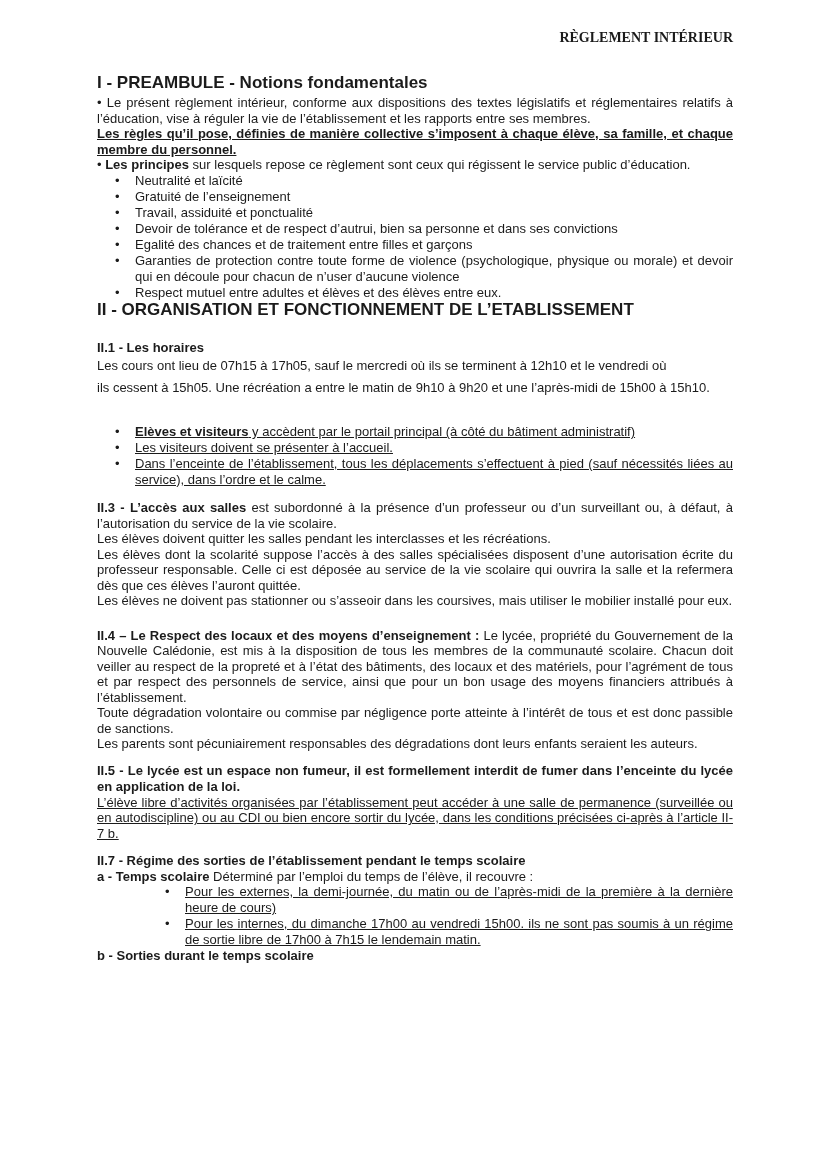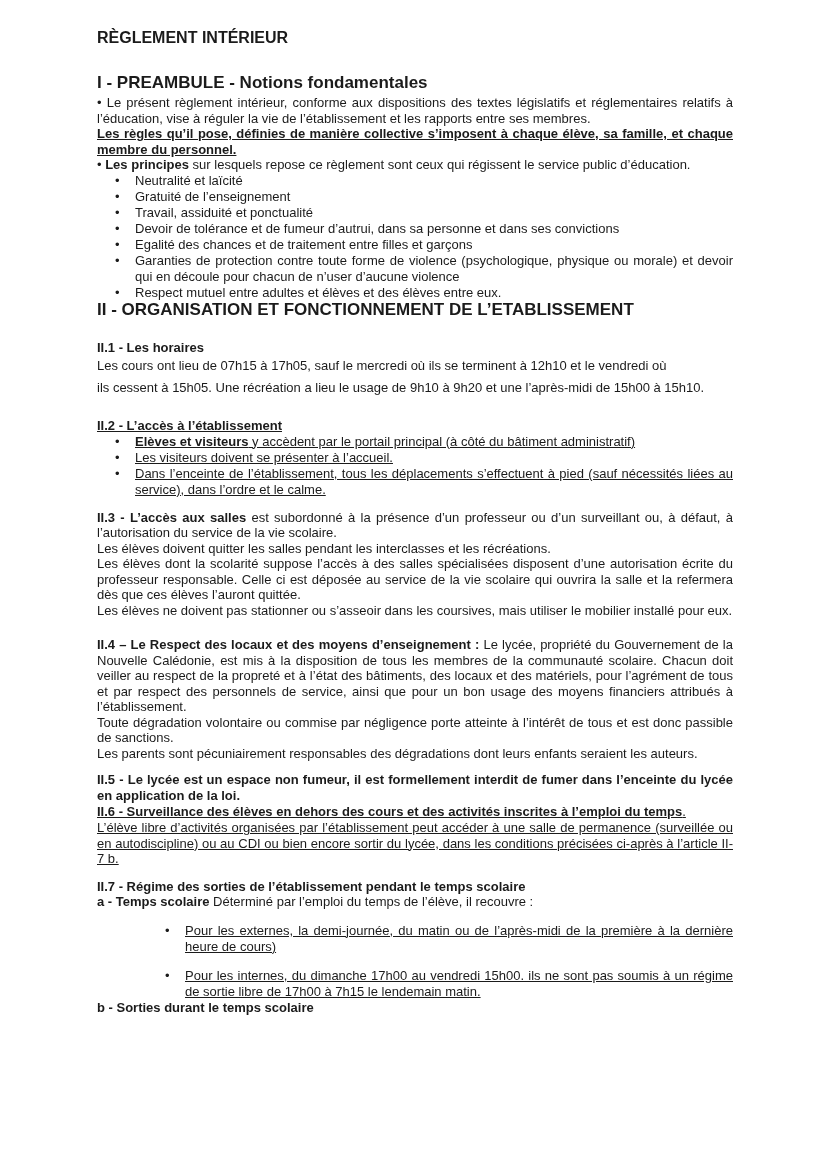--- a/index.html
+++ b/index.html
@@ -11,25 +11,26 @@
     box-sizing: border-box;
     padding: 27px 93px 20px 97px;
     background: #ffffff;
     font-family: "Liberation Sans", "DejaVu Sans", sans-serif;
     font-size: 13px;
     line-height: 15.5px;
     color: #1b1b1b;
     overflow: hidden;
   }
   .doc-title {
-    font-size: 16px;
+    font-size: 14px;
     line-height: 21px;
     font-weight: bold;
-    text-align: left;
+    text-align: right;
     margin: 0 0 26px 0;
+    font-family: Liberation Serif, serif;
   }
   .sec-heading {
     font-size: 17px;
     line-height: 17px;
     font-weight: bold;
     margin: 0;
   }
   .sec-heading.preamble { margin-bottom: 4px; }
   .sec-heading.org { margin-bottom: 22px; }
   p.para { margin: 0; text-align: justify; }
@@ -51,62 +52,61 @@
     padding-left: 38px;
     line-height: 16px;
     text-align: justify;
   }
   ul.dotlist li::before {
     content: "\2022";
     position: absolute;
     left: 18px;
     top: 0;
   }
-  ul.dotlist.sub li { padding-left: 88px; margin-top: 13px; }
+  ul.dotlist.sub li { padding-left: 88px; }
   ul.dotlist.sub li::before { left: 68px; }
   .horaires-body { line-height: 22px; }
   .ab-line { margin: 0 0 0 46px; }
-  .s1-block { margin-bottom: 19px; }
+  .s1-block { margin-bottom: 25px; }
 </style>
 </head>
 <body>
 
 <div class="page">
 
   <h1 class="doc-title">RÈGLEMENT INTÉRIEUR</h1>
 
   <h2 class="sec-heading preamble">I - PREAMBULE - Notions fondamentales</h2>
 
   <p class="para">• Le présent règlement intérieur, conforme aux dispositions des textes législatifs et réglementaires relatifs à l’éducation, vise à réguler la vie de l’établissement et les rapports entre ses membres.</p>
   <p class="para bold mb12">Les règles qu’il pose, définies de manière collective s’imposent à chaque élève, sa famille, et chaque membre du personnel.</p>
 
   <p class="para left"><span>• </span><span class="bold">Les principes</span><span> sur lesquels repose ce règlement sont ceux qui régissent le service public d’éducation.</span></p>
 
   <ul class="dotlist mb14">
     <li>Neutralité et laïcité</li>
     <li>Gratuité de l’enseignement</li>
     <li>Travail, assiduité et ponctualité</li>
-    <li>Devoir de tolérance et de fumeur d’autrui, dans sa personne et dans ses convictions</li>
+    <li>Devoir de tolérance et de respect d’autrui, bien sa personne et dans ses convictions</li>
     <li>Egalité des chances et de traitement entre filles et garçons</li>
     <li>Garanties de protection contre toute forme de violence (psychologique, physique ou morale) et devoir qui en découle pour chacun de n’user d’aucune violence</li>
     <li>Respect mutuel entre adultes et élèves et des élèves entre eux.</li>
   </ul>
 
   <h2 class="sec-heading org">II - ORGANISATION ET FONCTIONNEMENT DE L’ETABLISSEMENT</h2>
 
   <div class="s1-block">
     <p class="sub-heading">II.1 - Les horaires</p>
     <div class="horaires-body">
       <div>Les cours ont lieu de 07h15 à 17h05, sauf le mercredi où ils se terminent à 12h10 et le vendredi où</div>
-      <div>ils cessent à 15h05. Une récréation a lieu le usage de 9h10 à 9h20 et une l’après-midi de 15h00 à 15h10.</div>
+      <div>ils cessent à 15h05. Une récréation a entre le matin de 9h10 à 9h20 et une l’après-midi de 15h00 à 15h10.</div>
     </div>
   </div>
 
   <div class="mb12">
-    <p class="sub-heading">II.2 - L’accès à l’établissement</p>
     <ul class="dotlist">
       <li><span class="bold">Elèves et visiteurs</span><span> y accèdent par le portail principal (à côté du bâtiment administratif)</span></li>
       <li>Les visiteurs doivent se présenter à l’accueil.</li>
       <li>Dans l’enceinte de l’établissement, tous les déplacements s’effectuent à pied (sauf nécessités liées au service), dans l’ordre et le calme.</li>
     </ul>
   </div>
 
   <div class="mb19">
     <p class="para"><span class="bold">II.3 - L’accès aux salles</span><span> est subordonné à la présence d’un professeur ou d’un surveillant ou, à défaut, à l’autorisation du service de la vie scolaire.</span></p>
     <p class="para">Les élèves doivent quitter les salles pendant les interclasses et les récréations.</p>
@@ -116,21 +116,20 @@
 
   <div class="mb11">
     <p class="para"><span class="bold">II.4 – Le Respect des locaux et des moyens d’enseignement : </span><span>Le lycée, propriété du Gouvernement de la Nouvelle Calédonie, est mis à la disposition de tous les membres de la communauté scolaire. Chacun doit veiller au respect de la propreté et à l’état des bâtiments, des locaux et des matériels, pour l’agrément de tous et par respect des personnels de service, ainsi que pour un bon usage des moyens financiers attribués à l’établissement.</span></p>
     <p class="para">Toute dégradation volontaire ou commise par négligence porte atteinte à l’intérêt de tous et est donc passible de sanctions.</p>
     <p class="para">Les parents sont pécuniairement responsables des dégradations dont leurs enfants seraient les auteurs.</p>
   </div>
 
   <p class="para bold mb14" style="line-height:16px;">II.5 - Le lycée est un espace non fumeur, il est formellement interdit de fumer dans l’enceinte du lycée en application de la loi.</p>
 
   <div class="mb12">
-    <p class="para left" style="line-height:16px;"><span class="bold">II.6 - Surveillance des élèves en dehors des cours et des activités inscrites à l’emploi du temps</span><span>.</span></p>
     <p class="para">L’élève libre d’activités organisées par l’établissement peut accéder à une salle de permanence (surveillée ou en autodiscipline) ou au CDI ou bien encore sortir du lycée, dans les conditions précisées ci-après à l’article II-7 b.</p>
   </div>
 
   <div>
     <p class="sub-heading mb16">II.7 - Régime des sorties de l’établissement pendant le temps scolaire</p>
 
     <p class="para left ab-line"><span class="bold">a - Temps scolaire</span><span> Déterminé par l’emploi du temps de l’élève, il recouvre :</span></p>
 
     <ul class="dotlist sub mb12">
       <li>Pour les externes, la demi-journée, du matin ou de l’après-midi de la première à la dernière heure de cours)</li>

